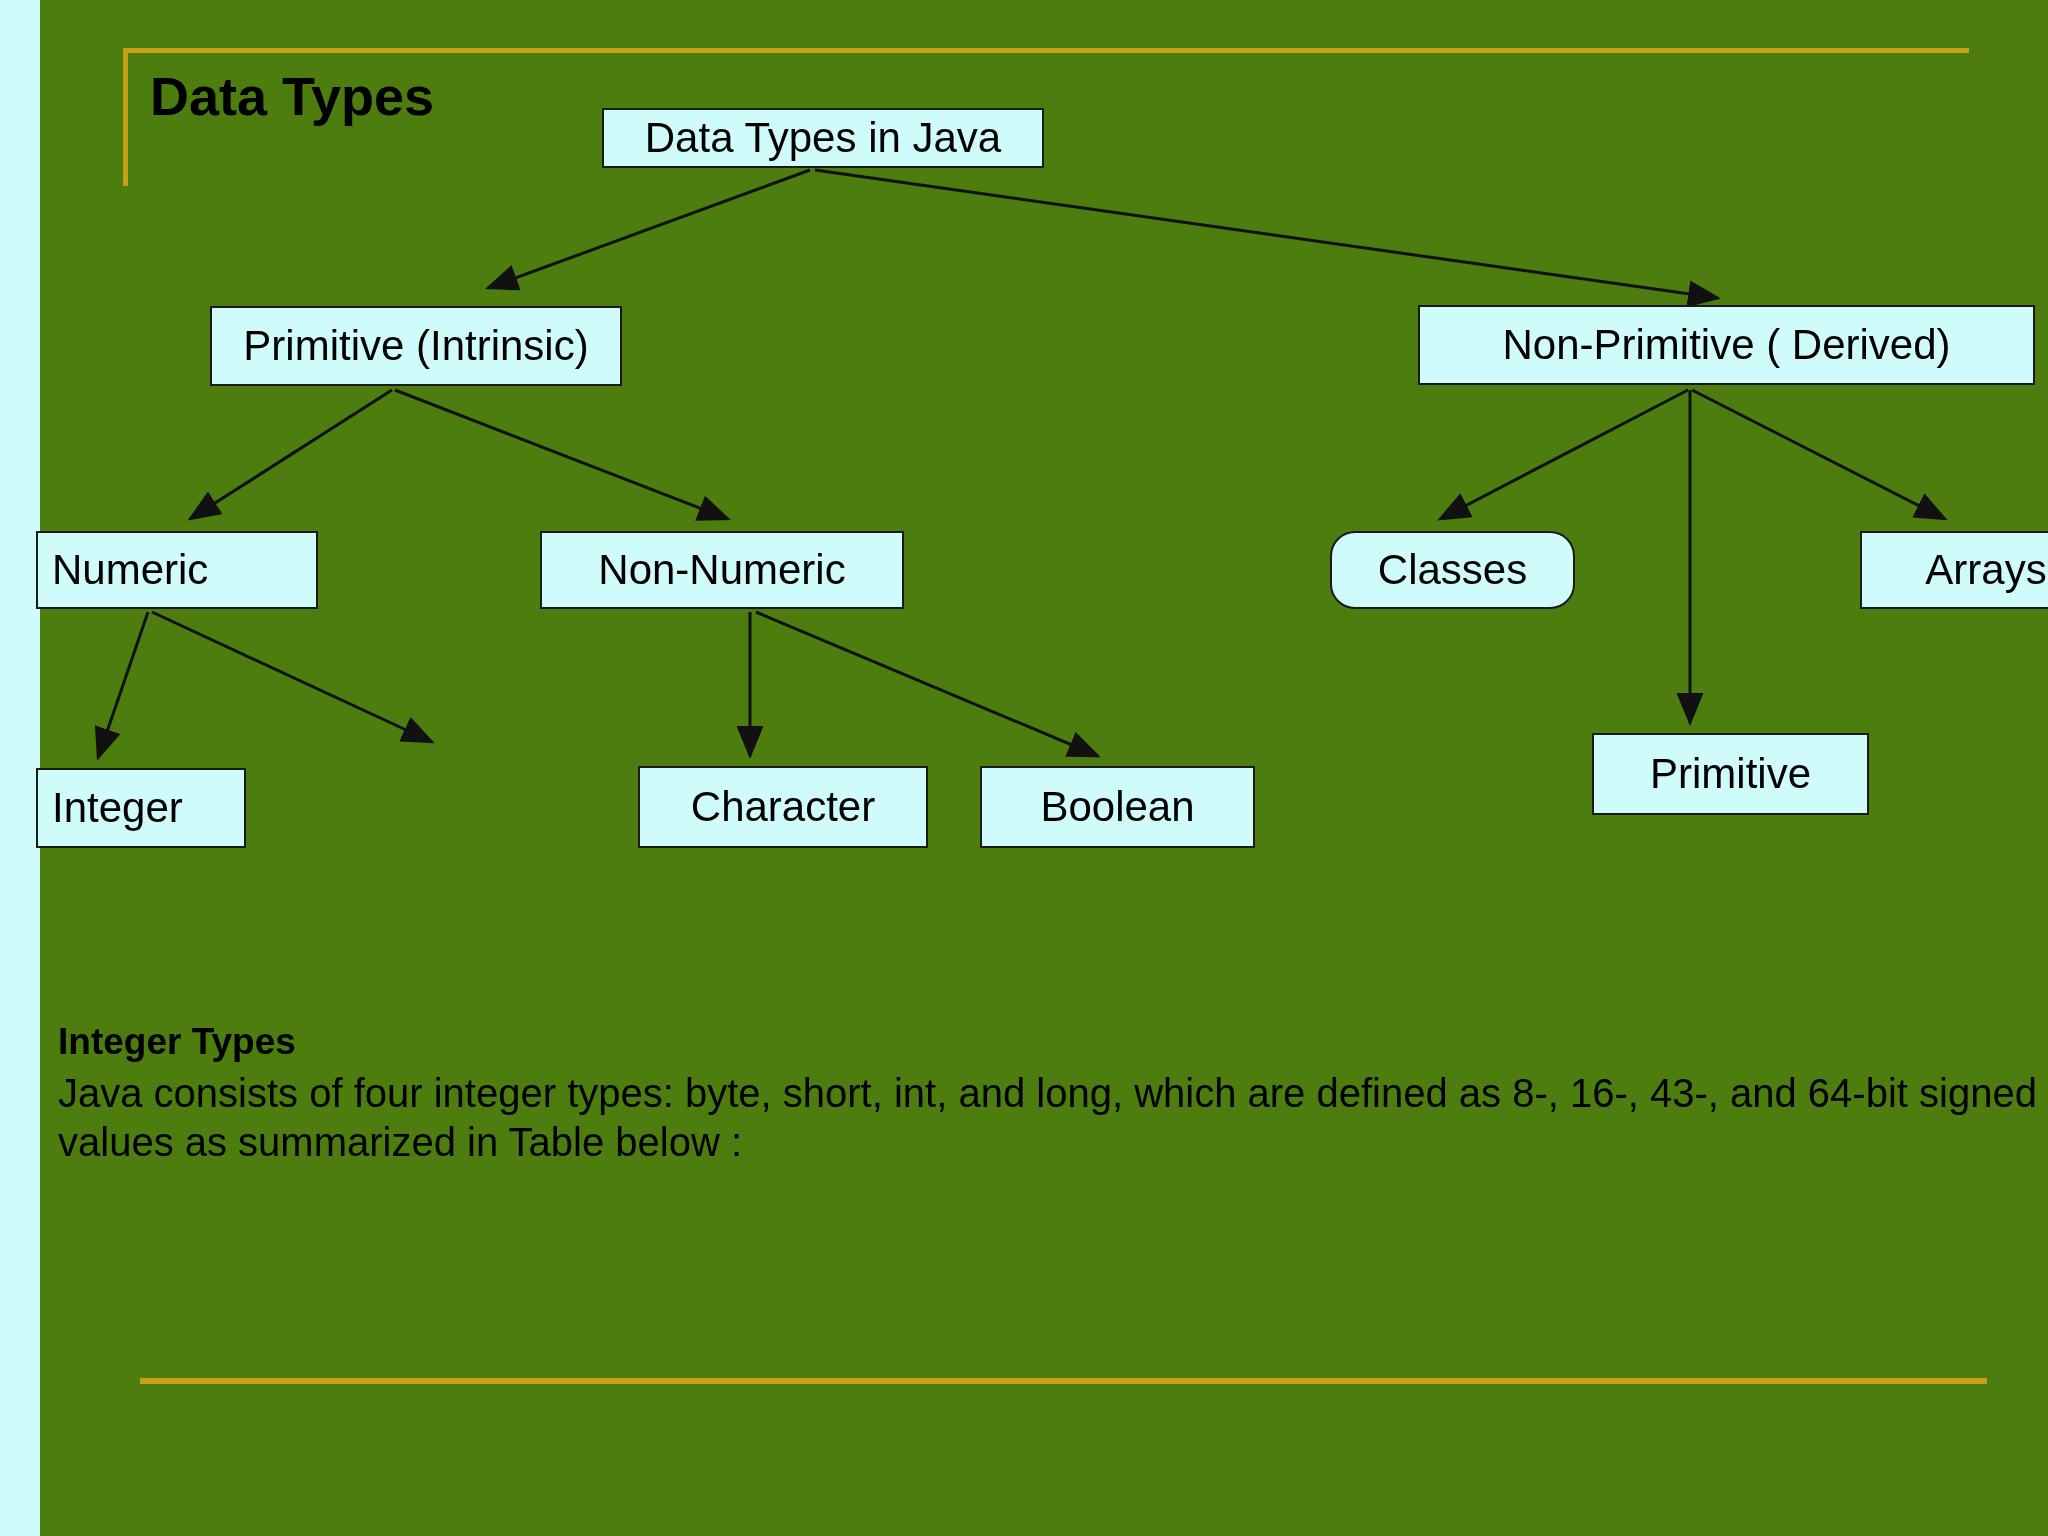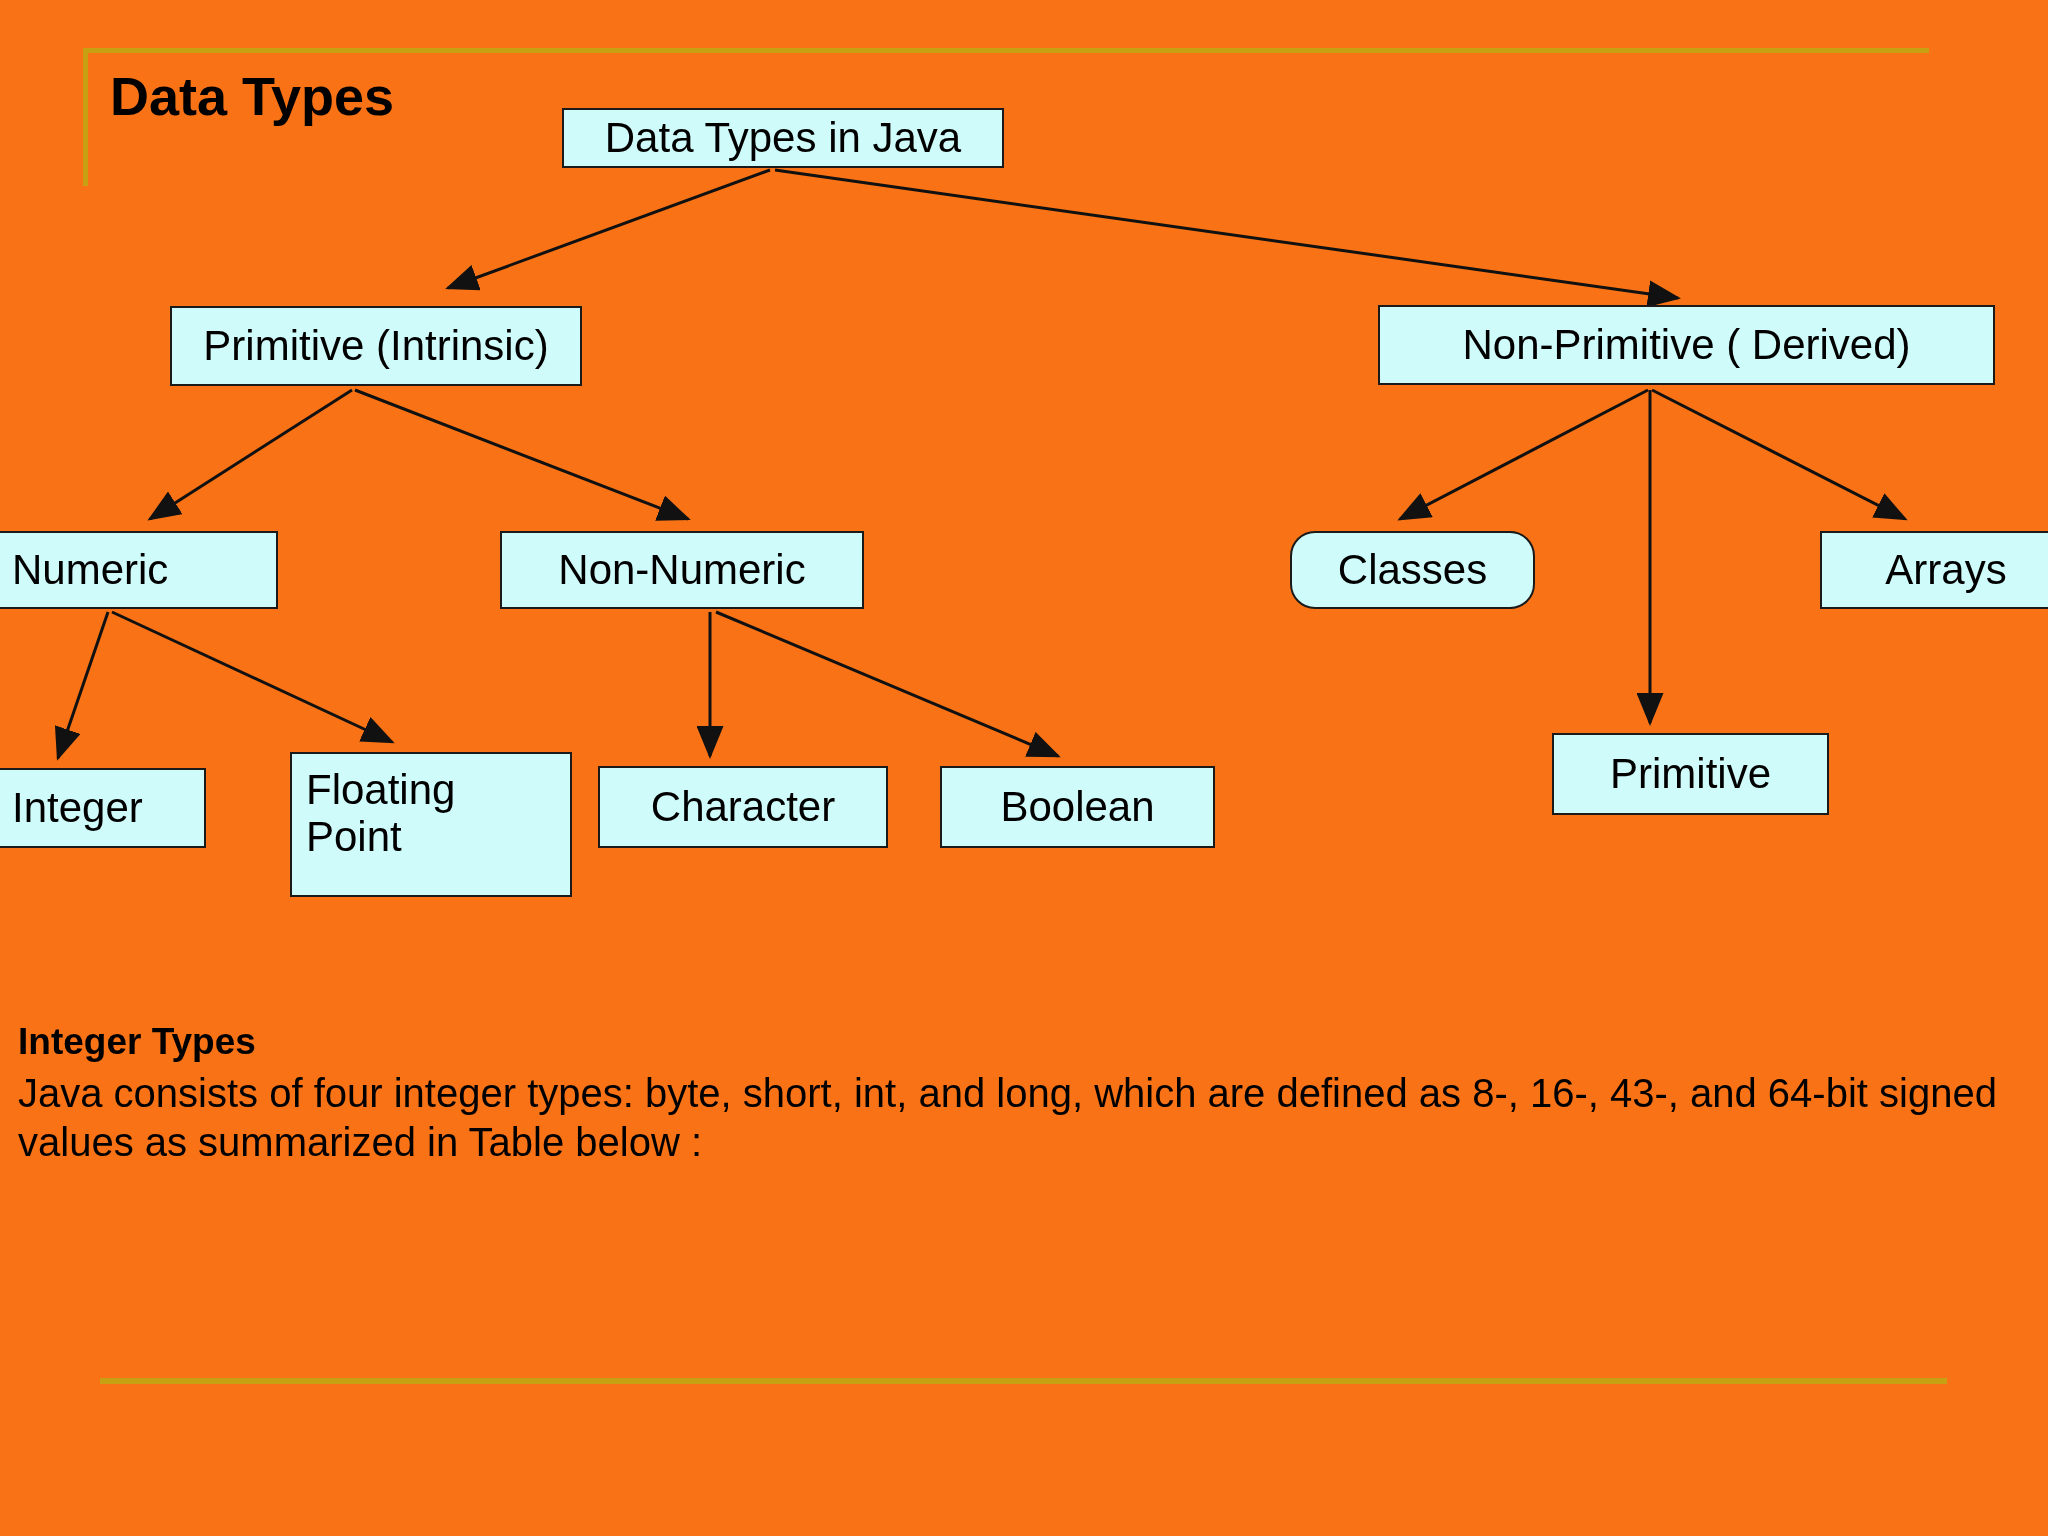--- a/index.html
+++ b/index.html
@@ -11,21 +11,22 @@
     width: 2048px;
     height: 1536px;
     position: relative;
     overflow: hidden;
     font-family: "Liberation Sans", sans-serif;
   }
 
   #slide {
     position: absolute;
     inset: 0;
-    background: #f97316;
+    background: #4d7c0f;
+    margin-left: 40px;
   }
 
   
   .gold-top-rule {
     position: absolute;
     left: 83px;
     top: 48px;
     width: 1846px;
     height: 5px;
     background: #c8a014;
@@ -152,22 +153,20 @@
   <div class="node-box" style="left:-4px; top:531px; width:282px; height:78px;">Numeric</div>
 
   <div class="node-box center-h" style="left:500px; top:531px; width:364px; height:78px;">Non-Numeric</div>
 
   <div class="node-box center-h" style="left:1290px; top:531px; width:245px; height:78px;border-radius:25px;">Classes</div>
 
   <div class="node-box center-h" style="left:1820px; top:531px; width:252px; height:78px;">Arrays</div>
 
   <div class="node-box" style="left:-4px; top:768px; width:210px; height:80px;">Integer</div>
 
-  <div class="node-box" style="left:290px; top:752px; width:282px; height:145px; align-items:flex-start; padding-top:12px;">Floating
-Point</div>
 
   <div class="node-box center-h" style="left:598px; top:766px; width:290px; height:82px;">Character</div>
 
   <div class="node-box center-h" style="left:940px; top:766px; width:275px; height:82px;">Boolean</div>
 
   <div class="node-box center-h" style="left:1552px; top:733px; width:277px; height:82px;">Primitive</div>
 
   <div class="body-block">
     <p class="body-heading">Integer Types</p>
     <p class="body-paragraph">Java consists of four integer types: byte, short, int, and long, which are defined as 8-, 16-, 43-, and 64-bit signed values as summarized in Table below :</p>

